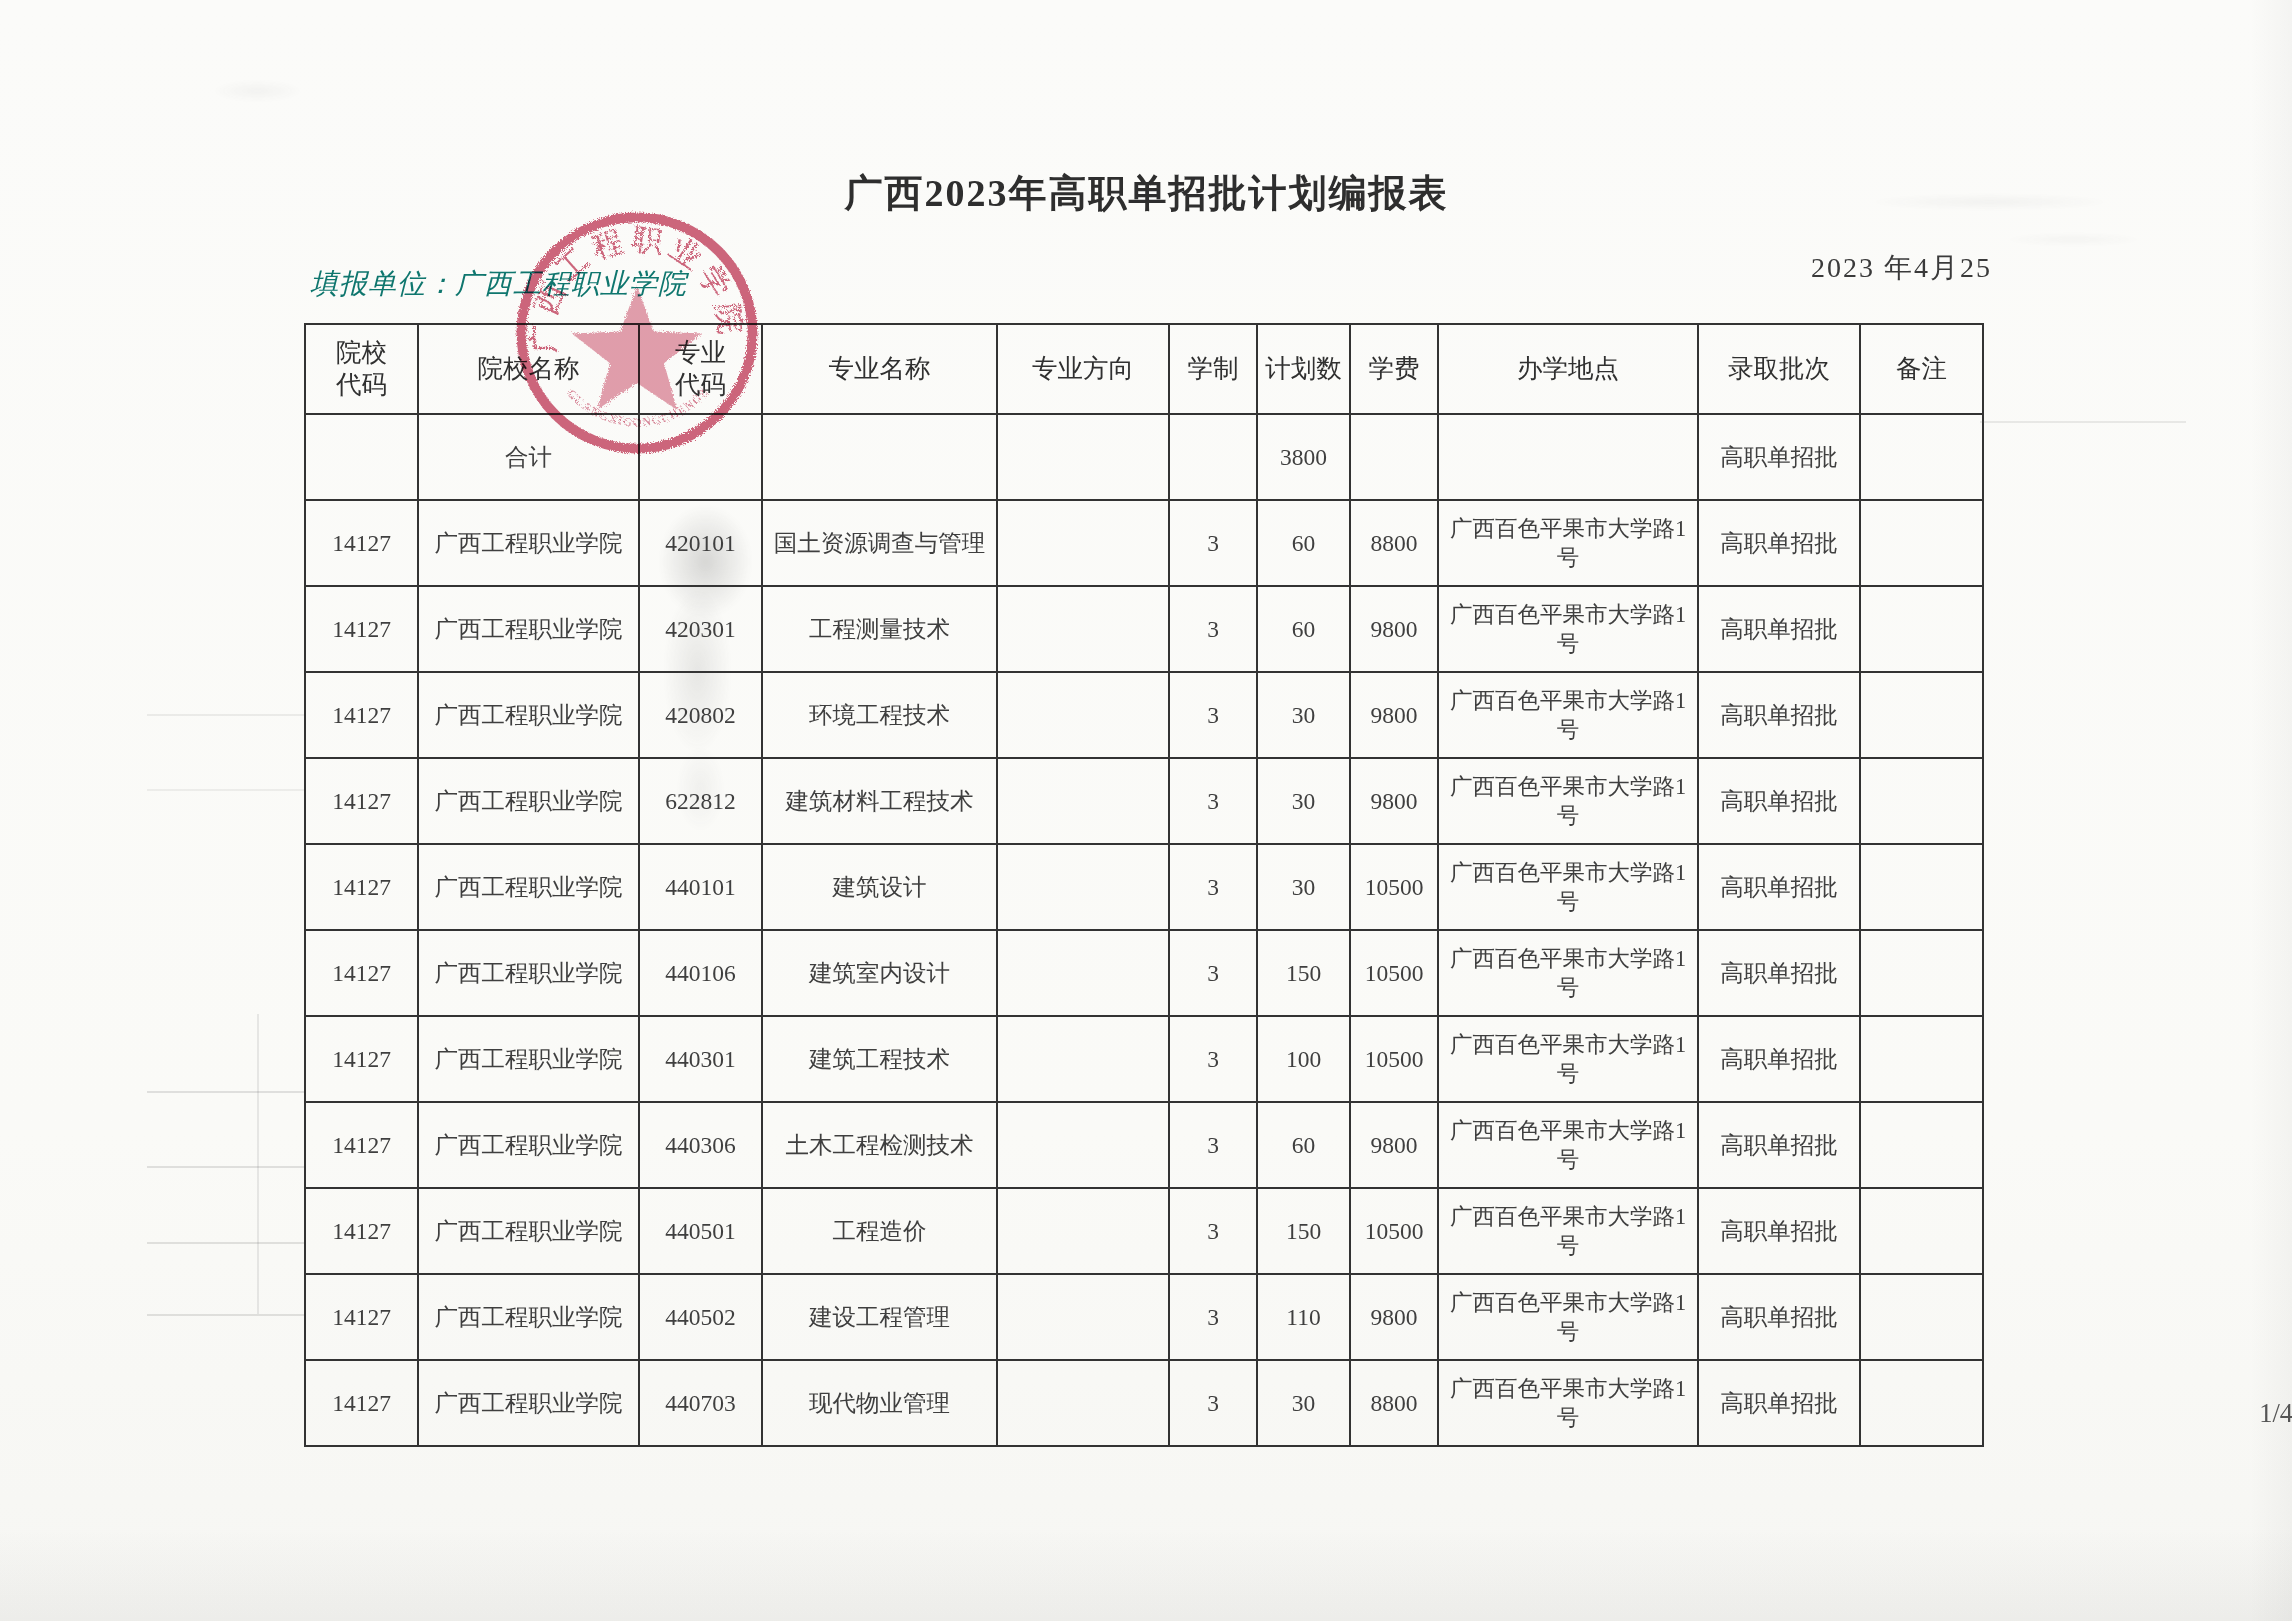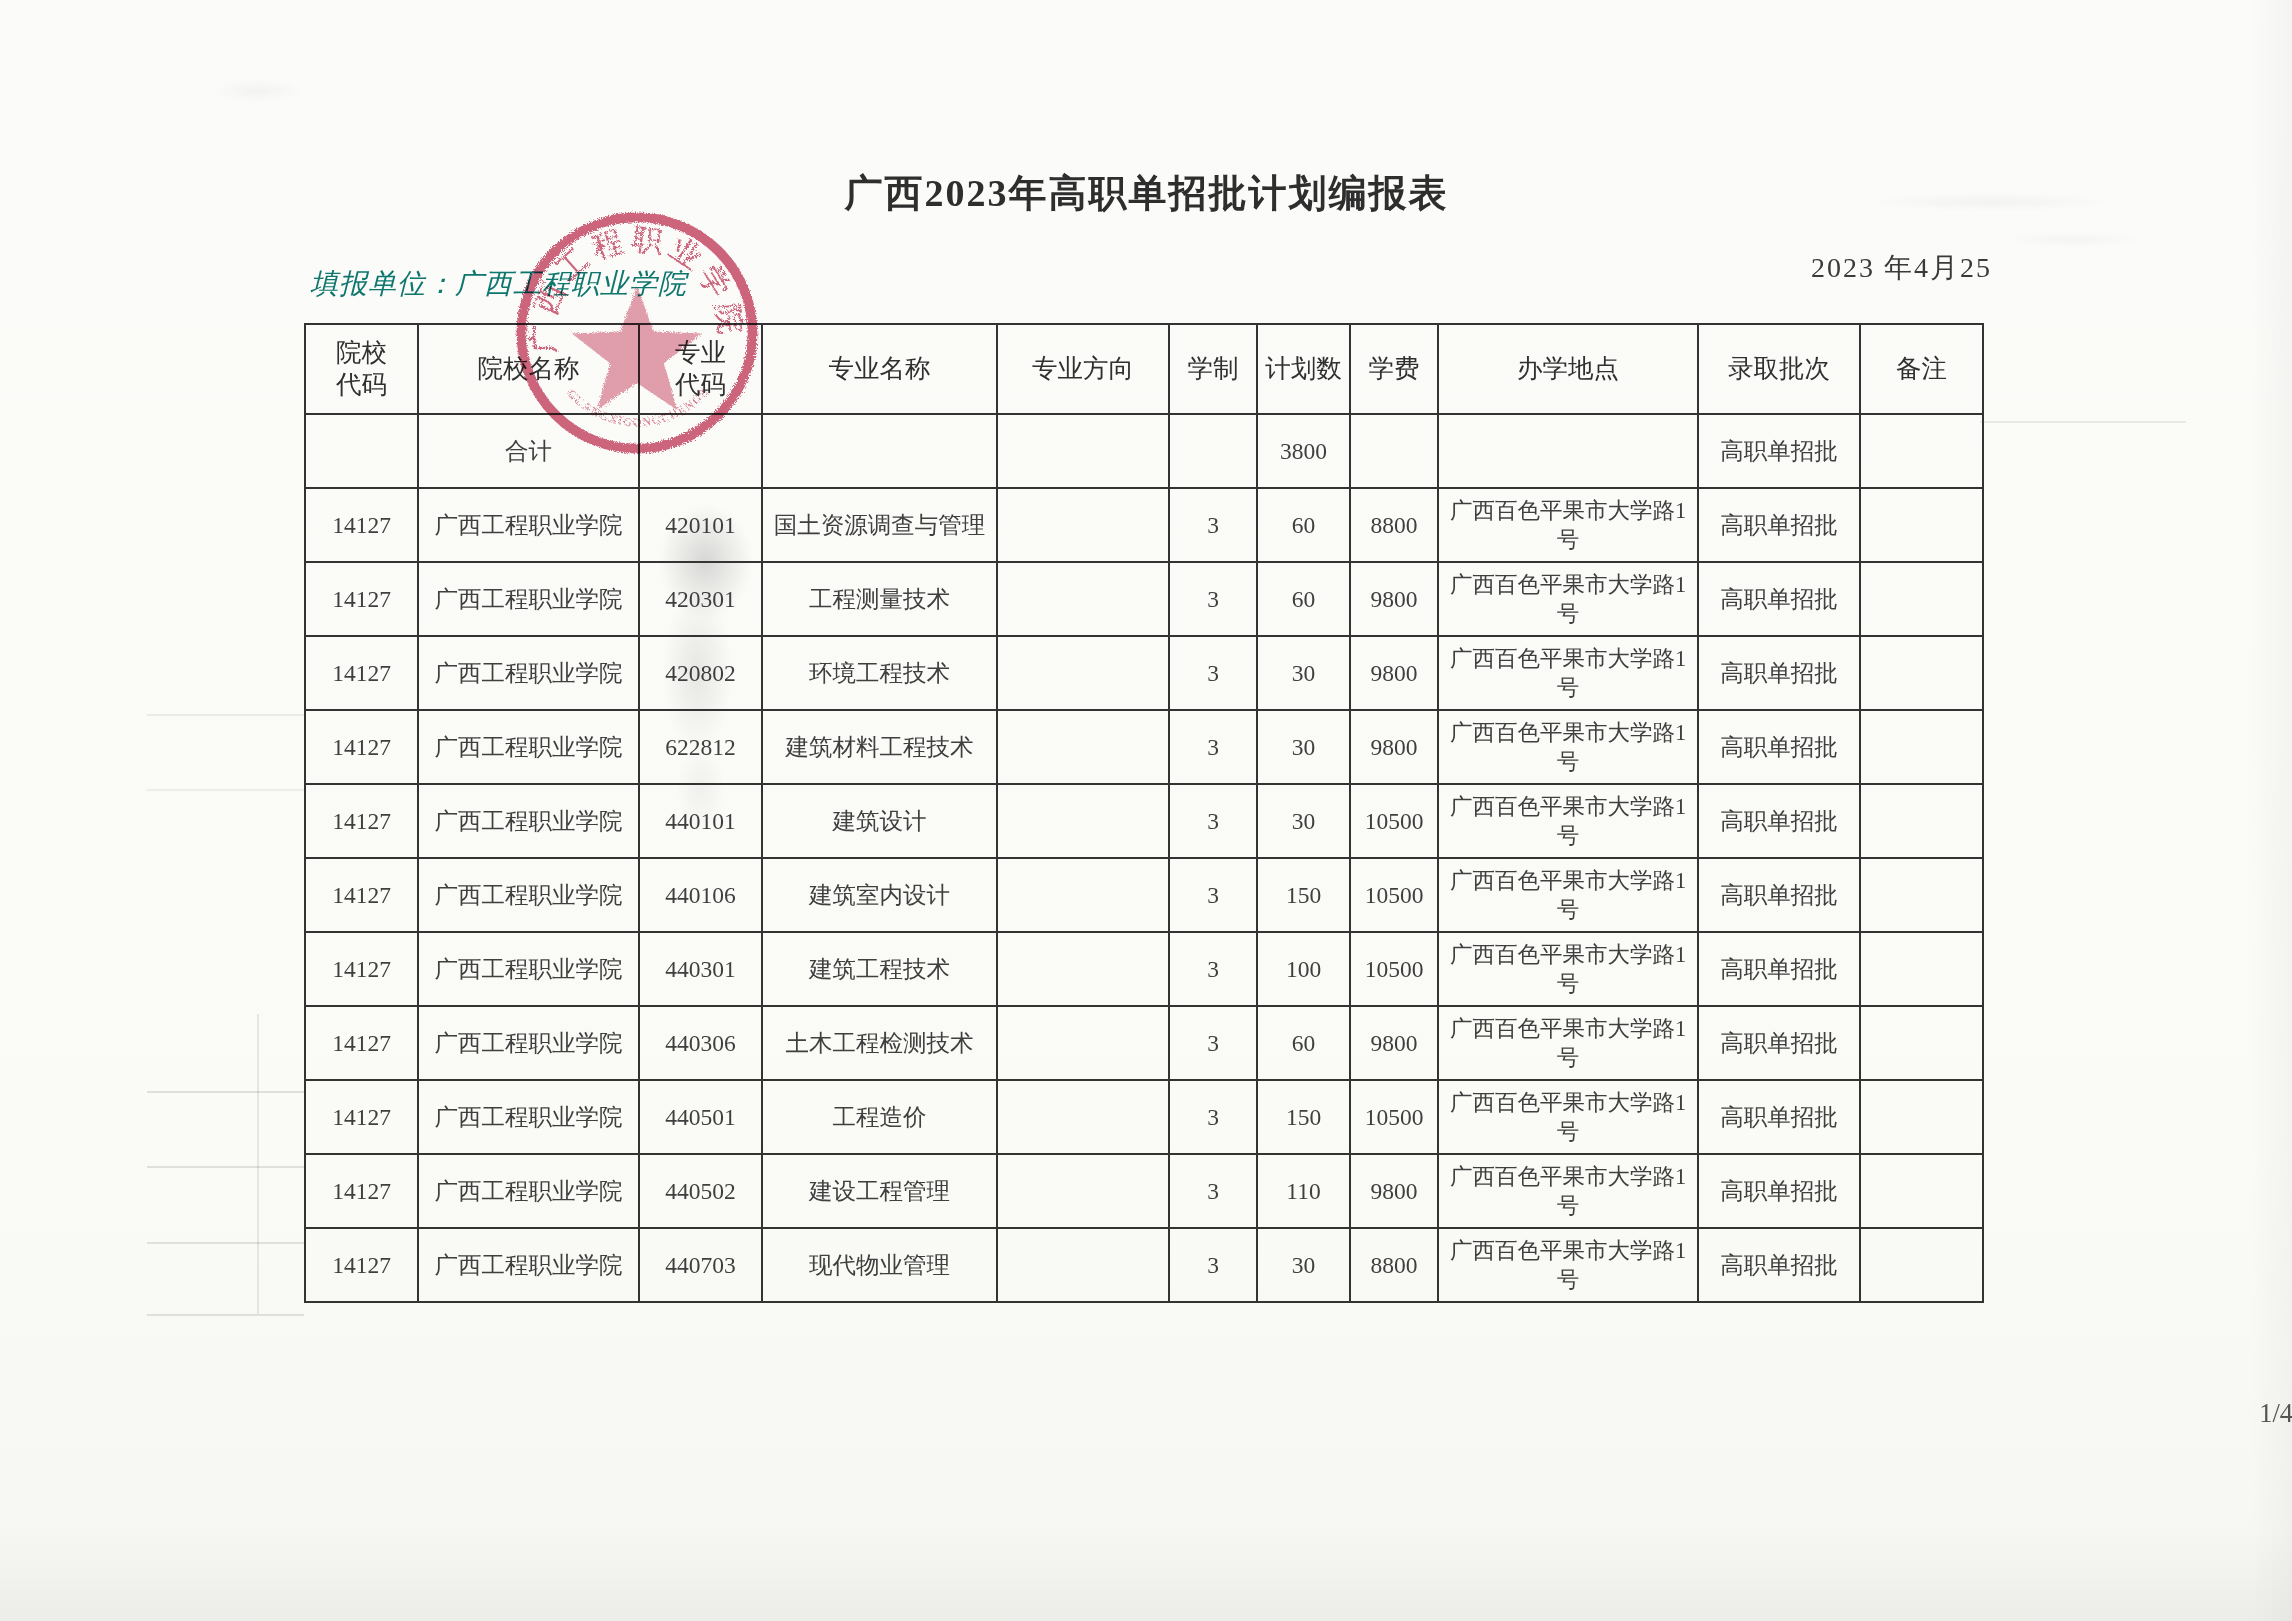--- a/index.html
+++ b/index.html
@@ -19,21 +19,21 @@
   table.plan{
     position:absolute;left:304px;top:323px;width:1676px;
     border-collapse:collapse;table-layout:fixed;
     font-size:23.5px;color:#3f3f3f;font-family:Liberation Serif, serif;
   }
   table.plan th,table.plan td{
     border:2px solid #333;padding:2px 5.9px;text-align:center;vertical-align:middle;
     overflow:hidden;
   }
   table.plan th{font-size:25.5px;font-weight:normal;color:#303030;white-space:pre-line;height:84px;line-height:1.25;}
-  table.plan tbody tr{height:74px;margin-top:7px;}
+  table.plan tbody tr{height:86px;margin-top:7px;}
   table.plan td.loc{font-size:22.5px;line-height:1.3;padding:2px 9.8px;}
 
   
   .stamp{position:absolute;left:495px;top:191px;width:284px;height:284px;mix-blend-mode:multiply;opacity:.88;}
 
   
   .art{position:absolute;pointer-events:none;}
   .blob{background:radial-gradient(closest-side,rgba(70,70,70,.4),rgba(120,120,120,0));filter:blur(2px);}
   .ghost-h{height:2px;background:rgba(90,90,90,.16);}
   .ghost-v{width:2px;background:rgba(90,90,90,.12);}

